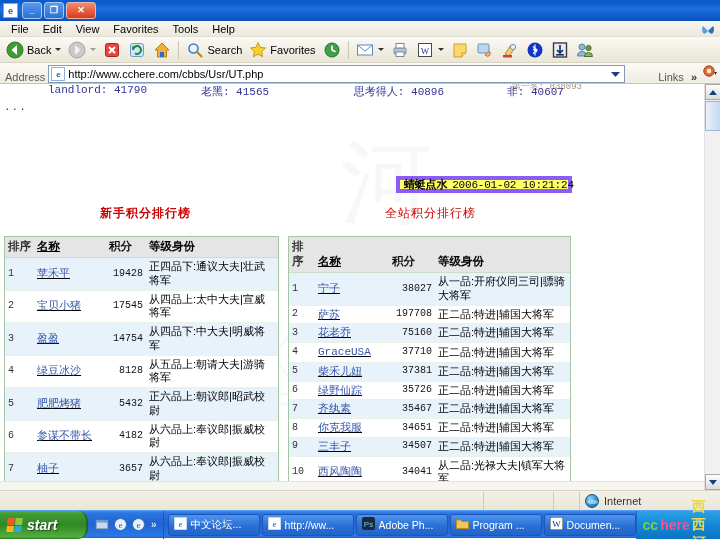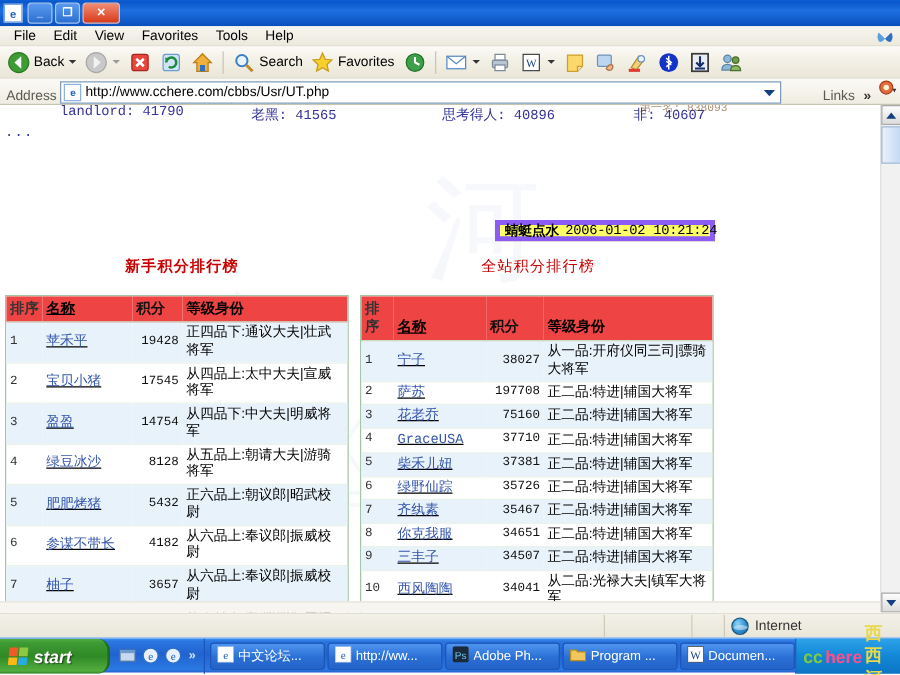--- a/index.html
+++ b/index.html
@@ -211,21 +211,21 @@
     width: 100%;
     border-collapse: collapse;
     font-size: 11px;
     color: #000;
   }
   table.rank th {
     text-align: left;
     font-weight: bold;
     font-size: 11.5px;
     padding: 2px 3px 3px 3px;
-    background: #ef4444;
+    background: #e5e5e5;
     border-bottom: 1px solid #c9dfc9;
     vertical-align: bottom;
     white-space: nowrap;
   }
   table.rank td {
     padding: 2px 3px;
     vertical-align: middle;
     border-bottom: 1px solid #e9f2e9;
     line-height: 1.25;
   }

